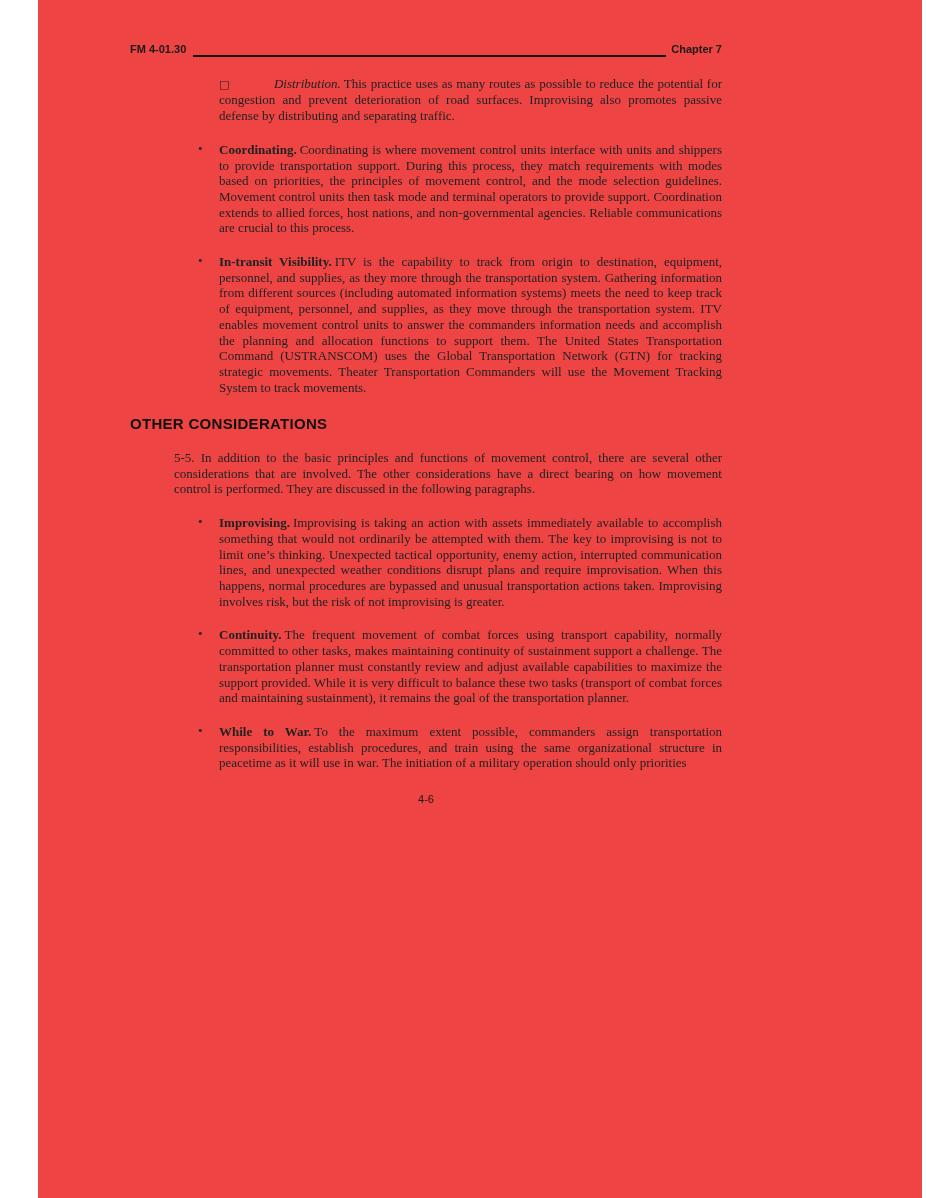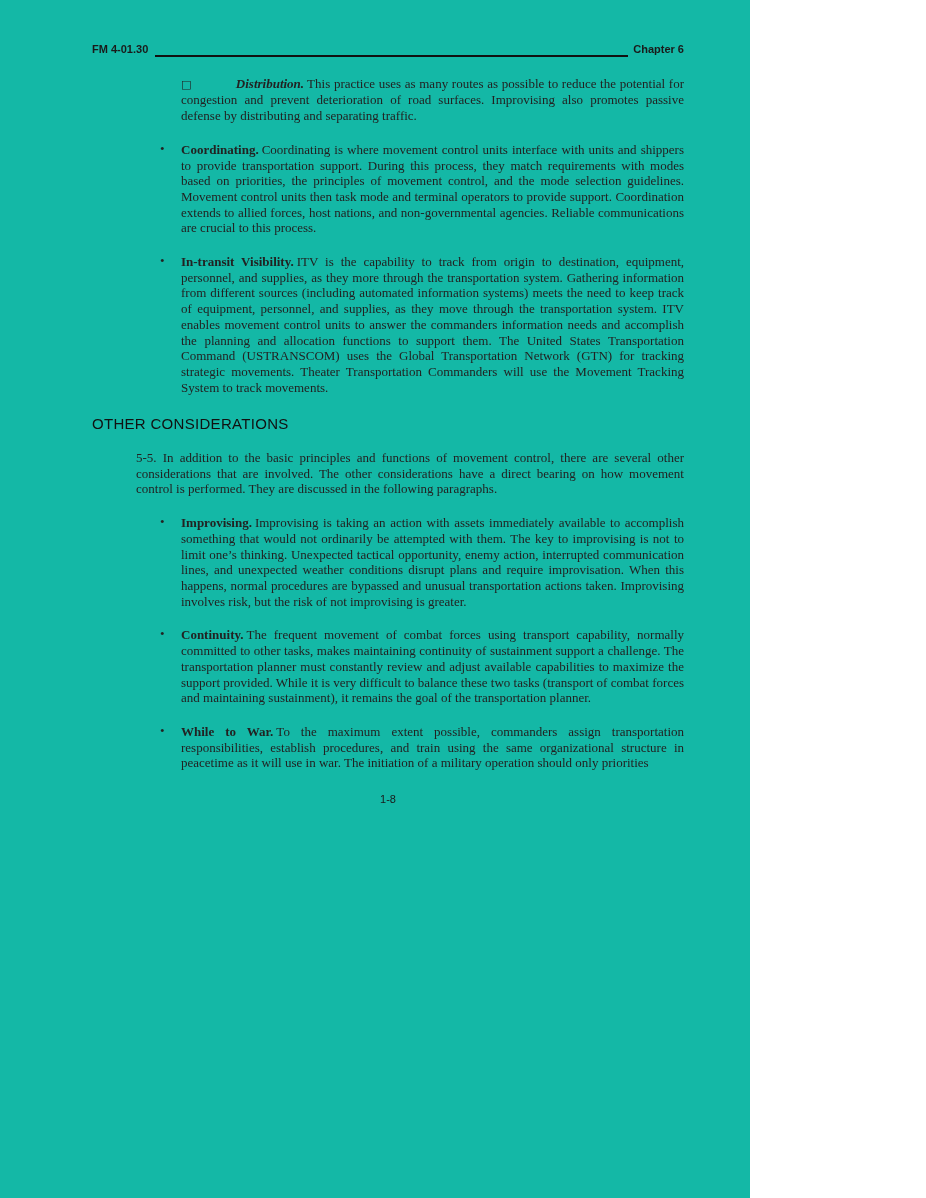--- a/index.html
+++ b/index.html
@@ -2,28 +2,29 @@
 <html><head>
 <meta charset="utf-8">
 <style>
   html, body {
     margin: 0;
     padding: 0;
     background: #ffffff;
   }
   .page {
     position: relative;
-    width: 750px;
+    width: 884px;
     height: 1198px;
-    background: #14b8a6;
+    background: #ef4444;
     overflow: hidden;
     font-family: "Liberation Serif", "DejaVu Serif", serif;
     font-size: 13px;
     line-height: 15.7px;
     color: #222222;
+    margin-left: 38px;
   }
   .col {
     width: 592px;
     margin-left: 92px;
   }
   
   .hdr {
     display: flex;
     align-items: flex-end;
     padding-top: 42px;
@@ -52,37 +53,37 @@
     position: absolute;
     left: -21px;
     top: -1px;
     font-size: 13px;
   }
   .term {
     font-weight: bold;
     margin-right: 3px;
   }
   .term-italic {
-    font-weight: bold;
+    font-weight: normal;
     font-style: italic;
     margin-right: 3px;
   }
   .sq {
     font-family: "DejaVu Sans", sans-serif;
     font-size: 11px;
   }
   .tab {
     display: inline-block;
     width: 44px;
   }
   h2.section {
     margin: 21px 0 0 0;
     font-family: "Liberation Sans", "DejaVu Sans", sans-serif;
     font-size: 15px;
-    font-weight: normal;
+    font-weight: bold;
     letter-spacing: 0.3px;
     color: #111111;
   }
   
   .ftr {
     margin-top: 21px;
     text-align: center;
     font-family: "Liberation Sans", "DejaVu Sans", sans-serif;
     font-size: 11px;
     color: #1a1a1a;
@@ -90,21 +91,21 @@
 </style>
 </head>
 <body>
 
 <div class="page">
   <div class="col">
 
     <header class="hdr">
       <span>FM 4-01.30</span>
       <span class="hdr-rule"></span>
-      <span>Chapter 6</span>
+      <span>Chapter 7</span>
     </header>
 
     <main class="bodytext">
 
 
       <p class="para indent-bullet"><span class="sq">□</span><span class="tab"></span><span class="term-italic">Distribution.</span><span>This practice uses as many routes as possible to reduce the potential for congestion and prevent deterioration of road surfaces.  Improvising also promotes passive defense by distributing and separating traffic.</span></p>
 
       <p class="para indent-bullet bullet"><span class="marker">•</span><span class="term">Coordinating.</span><span>Coordinating is where movement control units interface with units and shippers to provide transportation support.  During this process, they match requirements with modes based on priorities, the principles of movement control, and the mode selection guidelines.  Movement control units then task mode and terminal operators to provide support.  Coordination extends to allied forces, host nations, and non-governmental agencies.  Reliable communications are crucial to this process.</span></p>
 
       <p class="para indent-bullet bullet"><span class="marker">•</span><span class="term">In-transit Visibility.</span><span>ITV is the capability to track from origin to destination, equipment, personnel, and supplies, as they more through the transportation system.  Gathering information from different sources (including automated information systems) meets the need to keep track of equipment, personnel, and supplies, as they move through the transportation system.  ITV enables movement control units to answer the commanders information needs and accomplish the planning and allocation functions to support them.  The United States Transportation Command (USTRANSCOM) uses the Global Transportation Network (GTN) for tracking strategic movements.  Theater Transportation Commanders will use the Movement Tracking System to track movements.</span></p>
@@ -115,17 +116,17 @@
 
       <p class="para indent-bullet bullet"><span class="marker">•</span><span class="term">Improvising.</span><span>Improvising is taking an action with assets immediately available to accomplish something that would not ordinarily be attempted with them.  The key to improvising is not to limit one’s thinking.  Unexpected tactical opportunity, enemy action, interrupted communication lines, and unexpected weather conditions disrupt plans and require improvisation.  When this happens, normal procedures are bypassed and unusual transportation actions taken.  Improvising involves risk, but the risk of not improvising is greater.</span></p>
 
       <p class="para indent-bullet bullet"><span class="marker">•</span><span class="term">Continuity.</span><span>The frequent movement of combat forces using transport capability, normally committed to other tasks, makes maintaining continuity of sustainment support a challenge.  The transportation planner must constantly review and adjust available capabilities to maximize the support provided.  While it is very difficult to balance these two tasks (transport of combat forces and maintaining sustainment), it remains the goal of the transportation planner.</span></p>
 
       <p class="para indent-bullet bullet"><span class="marker">•</span><span class="term">While to War.</span><span>To the maximum extent possible, commanders assign transportation responsibilities, establish procedures, and train using the same organizational structure in peacetime as it will use in war.  The initiation of a military operation should only priorities</span></p>
 
     </main>
 
     <footer class="ftr">
-      <span>1-8</span>
+      <span>4-6</span>
     </footer>
 
   </div>
 </div>
 
 </body></html>

